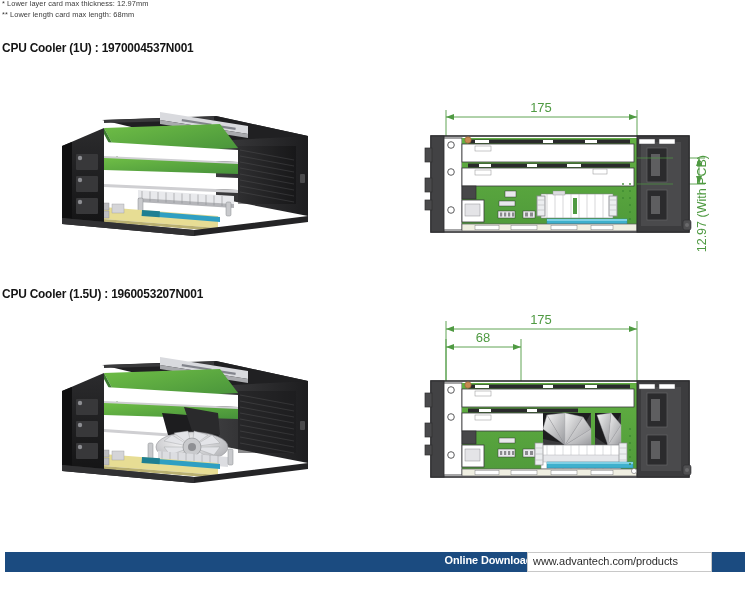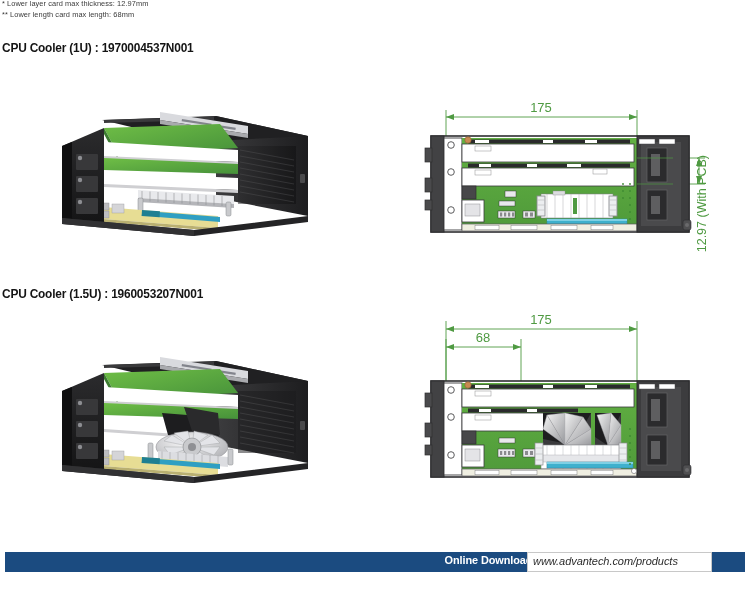--- a/index.html
+++ b/index.html
@@ -93,21 +93,20 @@
     box-sizing: border-box;
   }
   #footer-url-text {
     position: absolute;
     left: 533px;
     top: 555px;
     font-size: 11px;
     color: #2b2b2b;
     white-space: nowrap;
     letter-spacing: -.05px;
-    font-style: italic;
   }
 </style>
 </head>
 <body>
 
 <div class="footnotes">
   <div class="footnote">*  Lower layer card max thickness: 12.97mm</div>
   <div class="footnote">** Lower length card max length: 68mm</div>
 </div>
 

